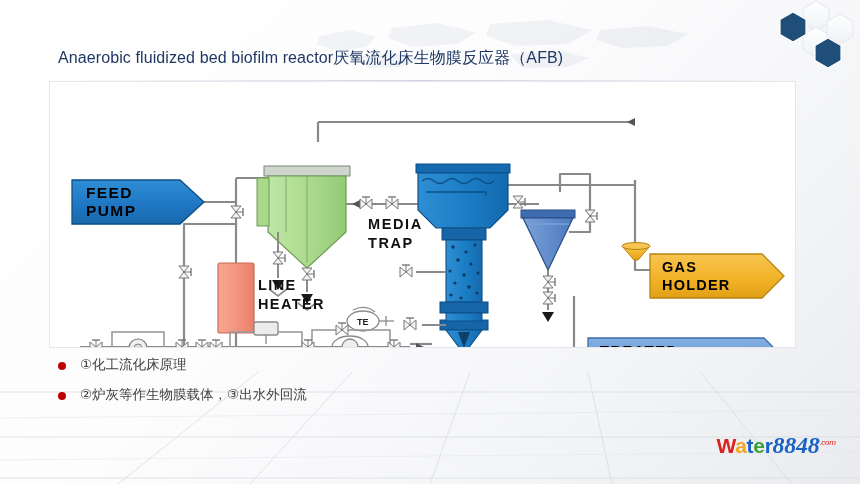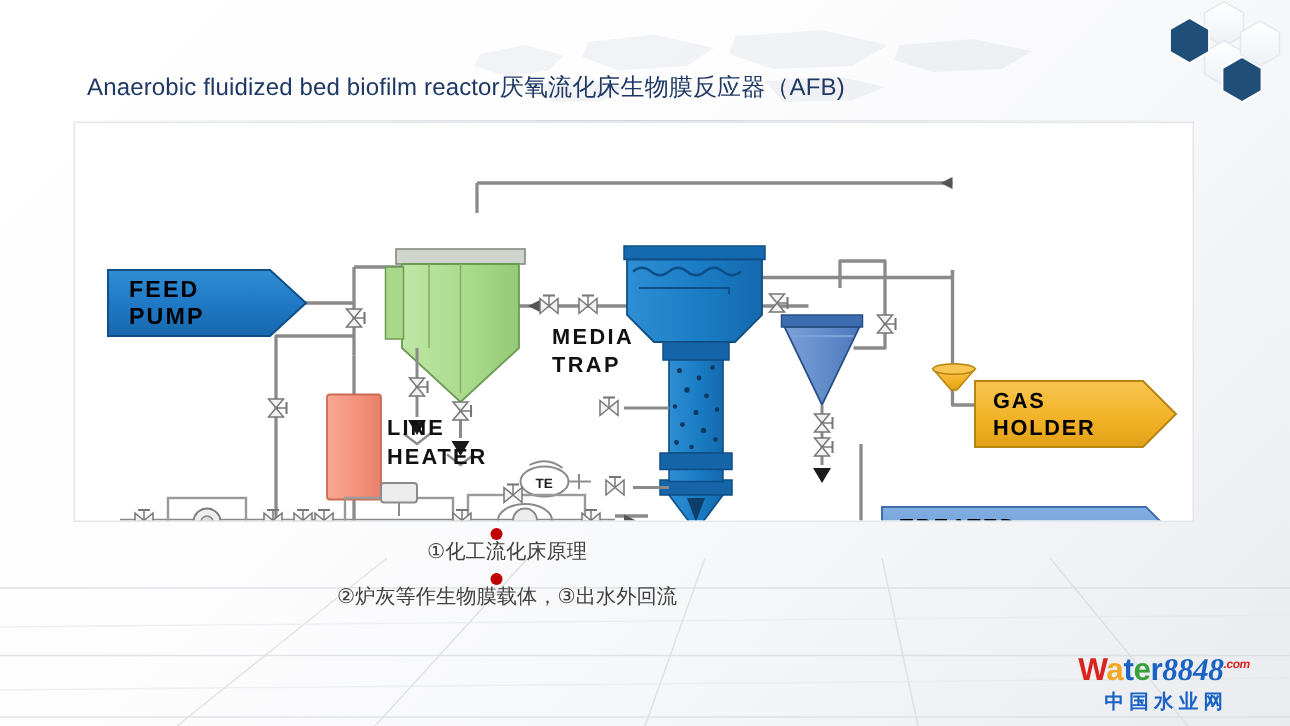--- a/index.html
+++ b/index.html
@@ -39,37 +39,37 @@
   #picture{
     position:absolute;left:50px;top:82px;width:745px;height:265px;
     background:#ffffff;
     box-shadow:0 0 0 1px rgba(225,228,233,.9);
     overflow:hidden;
   }
   #flowsheet{position:absolute;left:0;top:0;width:745px;height:265px;}
 
   
   #bullets{position:absolute;left:58px;top:352px;width:560px;}
-  .bullet{display:flex;align-items:center;height:27px;margin-bottom:3px;flex-direction:column;}
+  .bullet{display:flex;align-items:center;height:27px;margin-bottom:3px;}
   .dot{
     width:8px;height:8px;border-radius:50%;background:#c00000;
     margin-right:14px;flex:0 0 auto;
   }
   .btxt{font-size:13.5px;color:#404040;line-height:1.2;white-space:nowrap;}
 
   
   #logo{position:absolute;left:706px;top:432px;width:140px;height:46px;text-align:center;}
   #logo-main{font-size:21px;font-weight:bold;line-height:22px;letter-spacing:-.3px;white-space:nowrap;}
   #logo-main .c1{color:#d9231f;}
   #logo-main .c2{color:#f5a623;}
   #logo-main .c3{color:#1a62c4;}
   #logo-main .c4{color:#3aa03a;}
   #logo-main .c5{color:#1a62c4;}
-  #logo-num{color:#1a62c4;font-style:italic;font-family:"Liberation Serif",serif;font-size:21px;font-weight:bold;margin-top:36px;}
-  #logo-com{color:#d9231f;font-size:8px;font-style:italic;font-weight:bold;vertical-align:super;}
+  #logo-num{color:#1a62c4;font-style:italic;font-family:"Liberation Serif",serif;font-size:24px;font-weight:bold;margin-top:36px;}
+  #logo-com{color:#d9231f;font-size:8px;font-style:italic;font-weight:normal;vertical-align:super;}
   #logo-sub{
     margin-top:1px;font-size:13px;font-weight:bold;color:#1a62c4;
     letter-spacing:3.5px;white-space:nowrap;text-indent:3px;
   }
 </style>
 </head>
 <body>
 
 <div id="slide">
 
@@ -386,16 +386,15 @@
       <span class="btxt">①化工流化床原理</span>
     </div>
     <div class="bullet">
       <span class="dot"></span>
       <span class="btxt">②炉灰等作生物膜载体，③出水外回流</span>
     </div>
   </div>
 
   <div id="logo">
     <div id="logo-main"><span class="c1">W</span><span class="c2">a</span><span class="c3">t</span><span class="c4">e</span><span class="c5">r</span><span id="logo-num">8848</span><span id="logo-com">.com</span></div>
-    <div id="logo-sub">中国水业网</div>
   </div>
 
 </div>
 
 </body></html>

